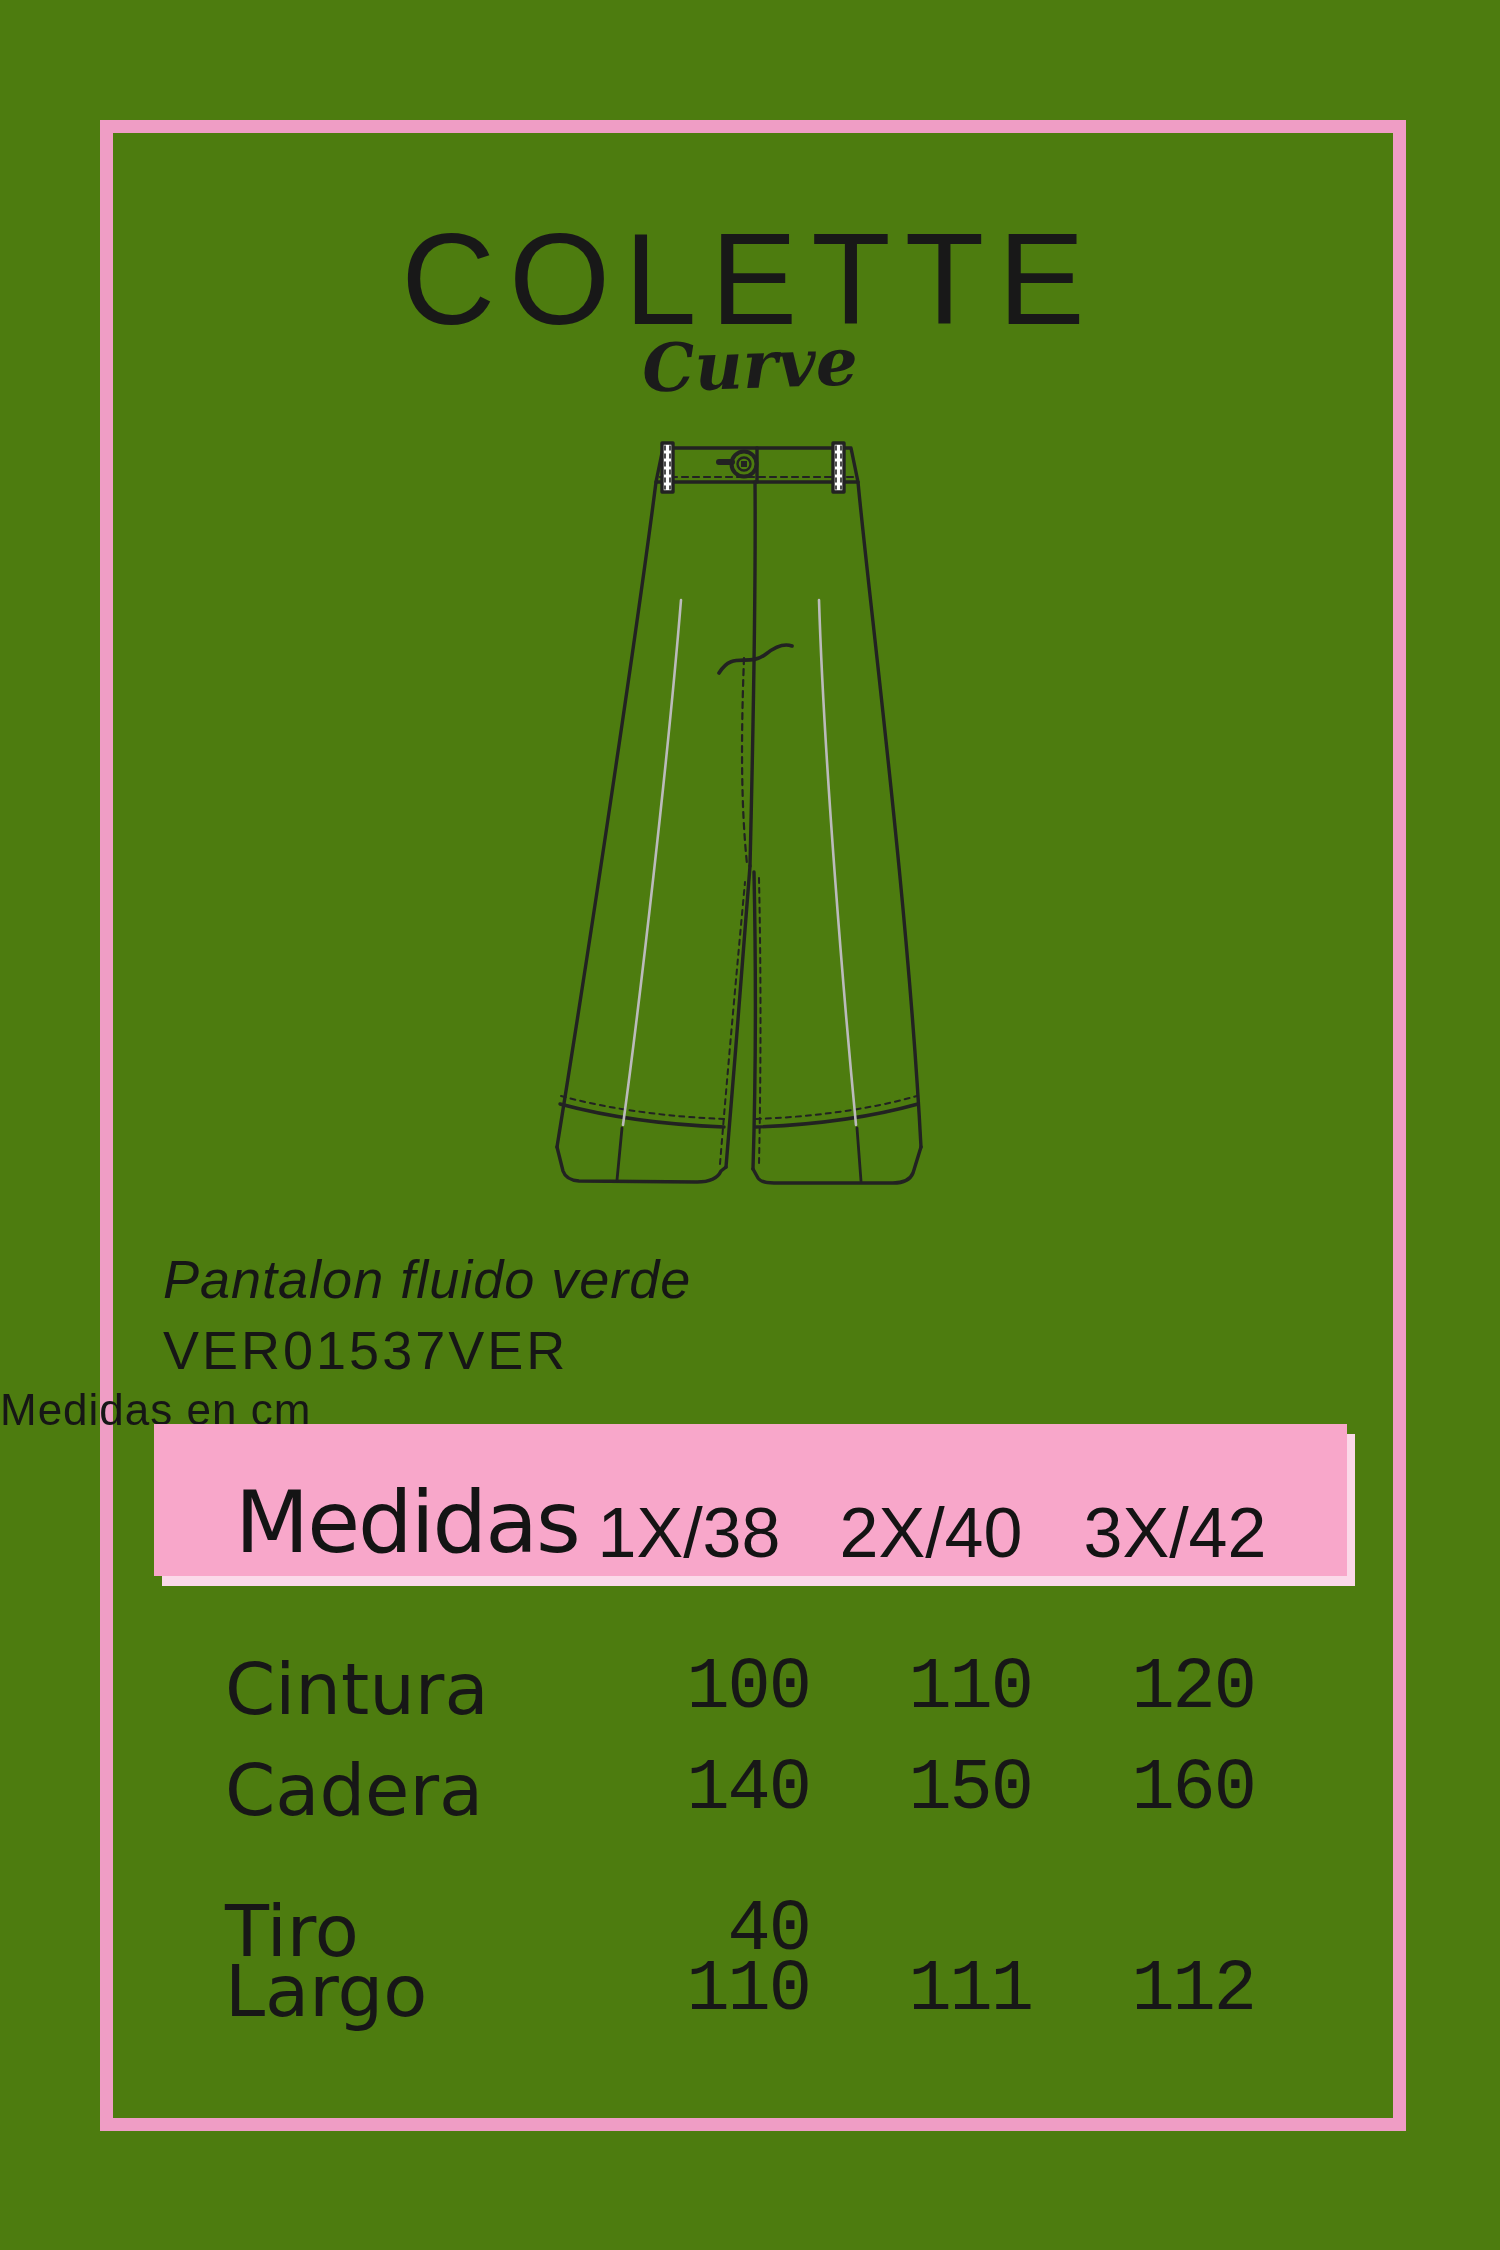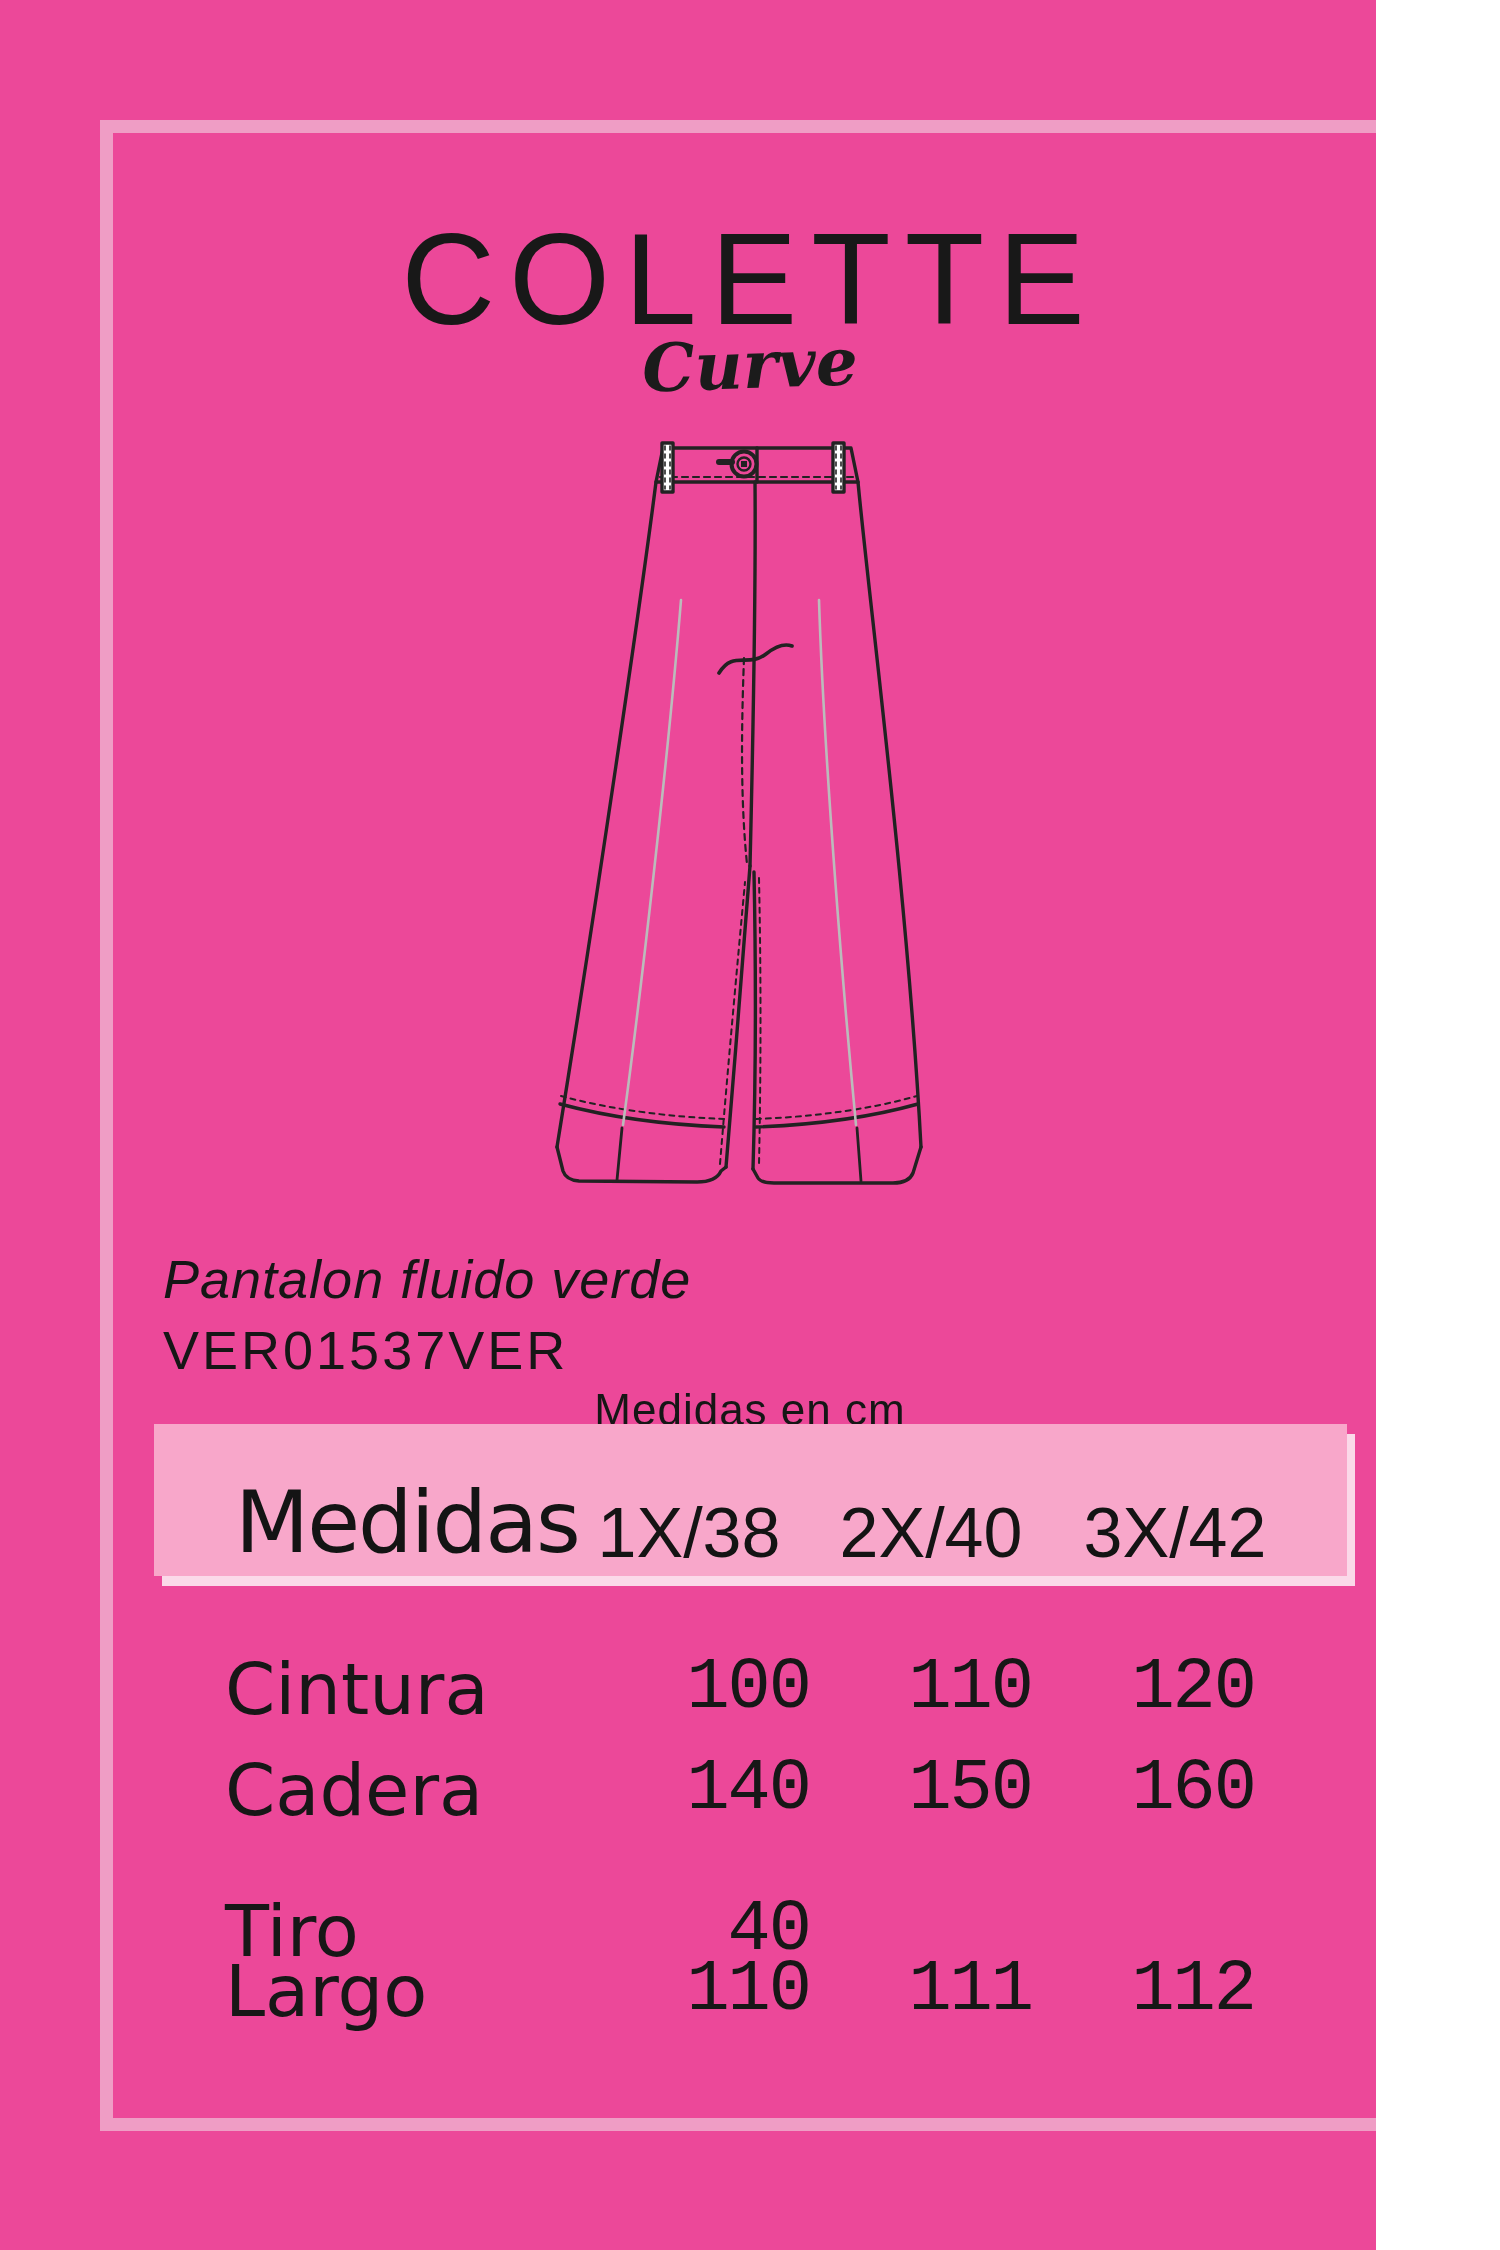--- a/index.html
+++ b/index.html
@@ -1,34 +1,34 @@
 <!DOCTYPE html>
 <html><head>
 <meta charset="utf-8">
 <style>
   html,body{margin:0;padding:0;background:#ffffff;}
-  .page{position:relative;width:1376px;height:2250px;background:#ec4899;overflow:hidden;
+  .page{position:relative;width:1500px;height:2250px;background:#4d7c0f;overflow:hidden;
         font-family:"Liberation Sans", sans-serif;color:#1f1f1f;}
 
   
   .frame{position:absolute;left:100px;top:120px;width:1280px;height:1985px;
          border:13px solid #ef9dc5;background:transparent;}
 
   
   .brand-name{position:absolute;left:0;top:204px;width:1500px;text-align:center;
               font-size:130px;font-weight:200;letter-spacing:14px;color:#181818;
               font-family:"Liberation Sans", sans-serif;}
   .brand-sub{position:absolute;left:0;top:326px;width:1500px;text-align:center;
              font-size:66px;font-style:italic;font-weight:bold;color:#1b1b1b;
              font-family:"DejaVu Serif", serif;transform:rotate(-2deg);}
 
   
   .product-name{position:absolute;left:163px;top:1248px;font-size:54px;letter-spacing:1px;color:#161616;font-style:italic;}
   .product-code{position:absolute;left:163px;top:1319px;font-size:54px;letter-spacing:3px;color:#161616;}
-  .units-note{position:absolute;left:0;top:1385px;width:1500px;text-align:center;
+  .units-note{position:absolute;left:0;top:1385px;width:1500px;
               font-size:44px;letter-spacing:1px;color:#161616;}
 
   
   .banner{position:absolute;left:154px;top:1424px;width:1193px;height:152px;
           background:#f8a7ca;box-shadow:8px 10px 0 #fbd9e9;}
   .banner-title{position:absolute;left:235px;top:1472px;width:330px;text-align:center;
                 font-size:86px;letter-spacing:-2px;color:#141414;
                 font-family:"DejaVu Sans", sans-serif;}
   .size-h{position:absolute;top:1493px;width:240px;text-align:center;font-size:70px;
           color:#141414;font-family:"Liberation Sans", sans-serif;}

